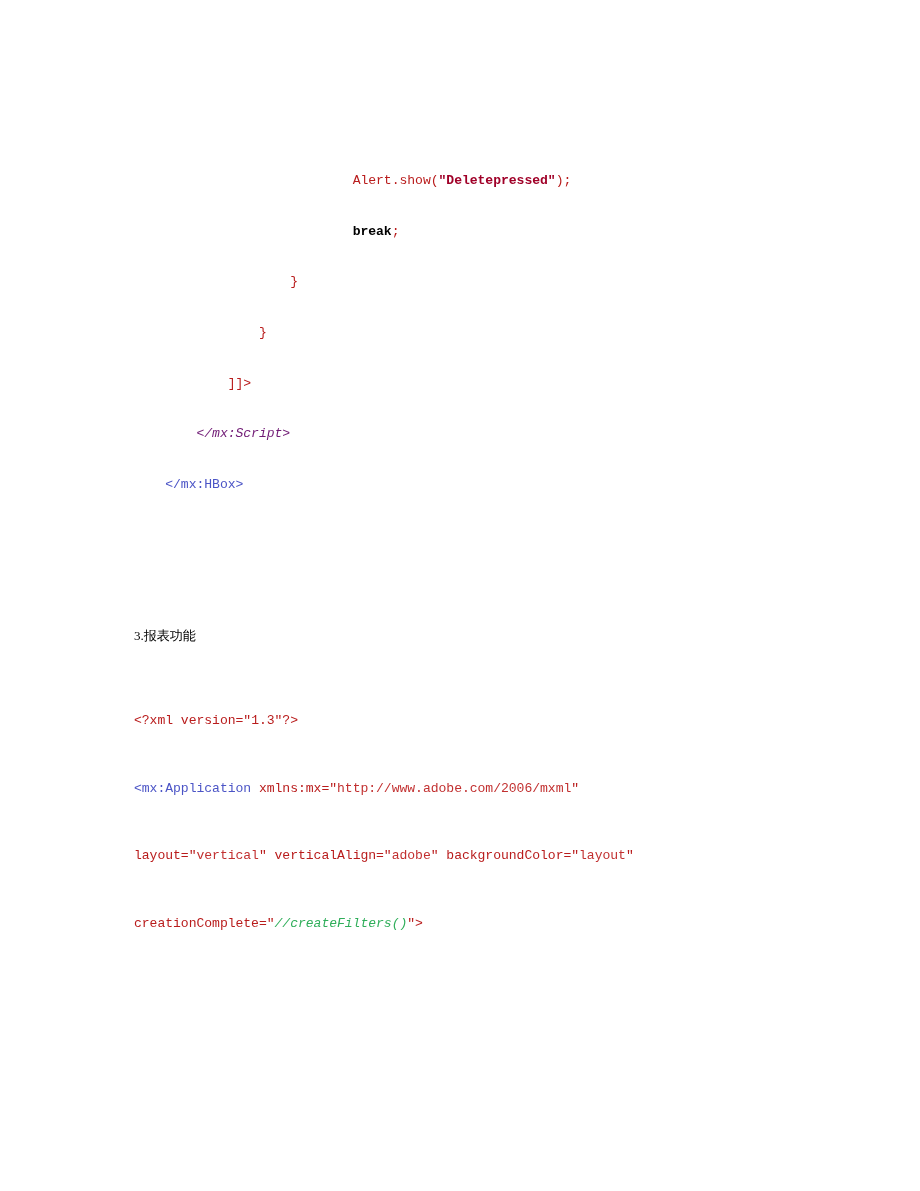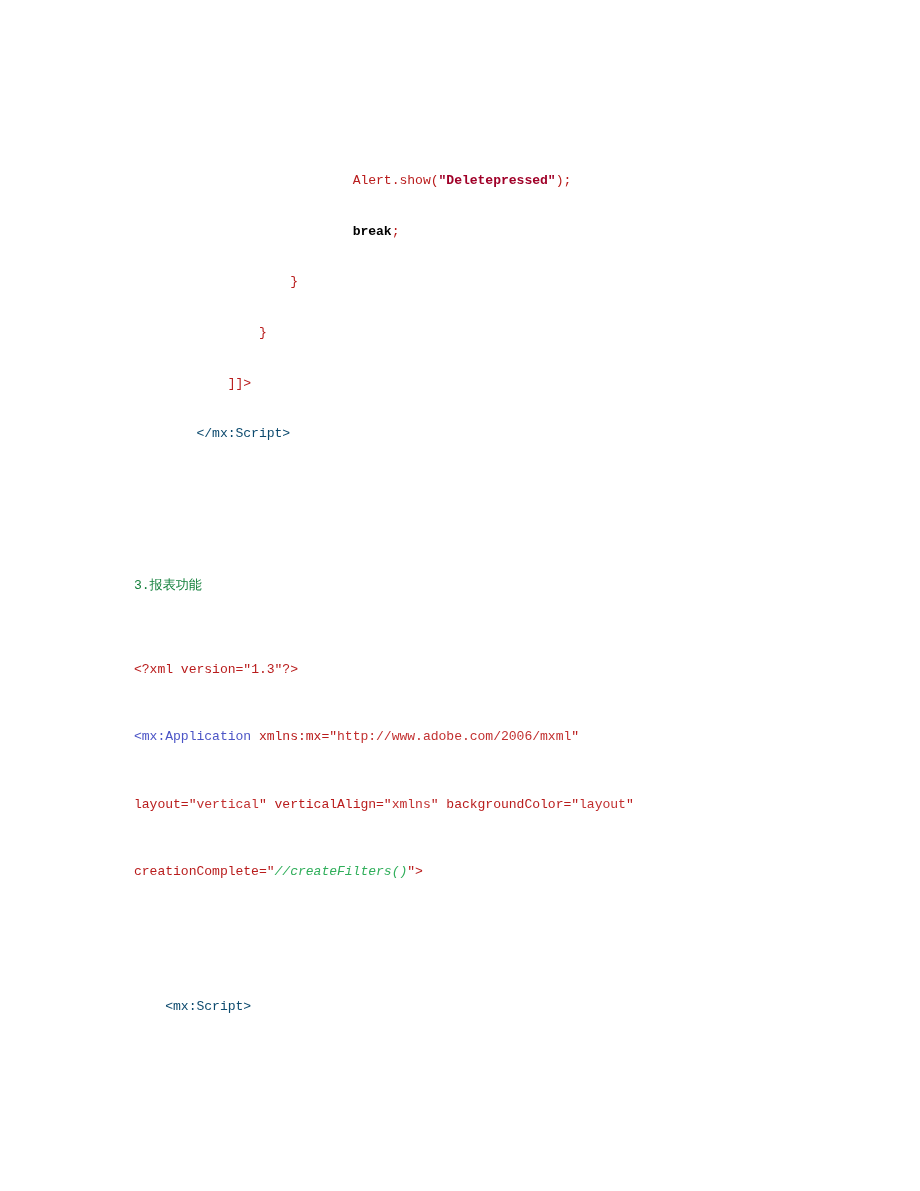--- a/index.html
+++ b/index.html
@@ -34,61 +34,61 @@
   }
   .line {
     display: block;
     min-height: 16.85px;
     white-space: pre-wrap;
   }
   .blank { display: block; height: 16.85px; }
 
   
   .t-tag      { color: #4b54c6; }          
-  .t-tag-g    { color: #0c4a6e; }          
+  .t-tag-g    { color: #701a75; font-style: italic; }          
   .t-attrval  { color: #c23030; }
   .t-str      { color: #a00028; font-weight: bold; }  
   .t-kw       { color: #000000; font-weight: bold; }  
   .t-comment  { color: #2fae5a; font-style: italic; font-family: Liberation Mono, monospace; } 
   .t-plain    { color: #b91c1c; }
-  .t-cjk      { font-family: Liberation Mono, monospace; color:#15803d; }
+  .t-cjk      { font-family: Liberation Serif, serif; color:#000000; }
   .heading    { color:#000; }
 </style>
 </head>
 <body>
 
 <div id="page">
 
   <div class="code-doc">
 
     
     <span class="line"><span class="t-plain">                            Alert.show(</span><span class="t-str">"Deletepressed"</span><span class="t-plain">);</span></span>
     <span class="line"><span class="t-plain">                            </span><span class="t-kw">break</span><span class="t-plain">;</span></span>
     <span class="line"><span class="t-plain">                    }</span></span>
     <span class="line"><span class="t-plain">                }</span></span>
     <span class="line"><span class="t-plain">            ]]&gt;</span></span>
     <span class="line"><span class="t-plain">        </span><span class="t-tag-g">&lt;/mx:Script&gt;</span></span>
+    <span class="line"><span class="t-plain">    </span><span class="t-tag">&lt;/mx:HBox&gt;</span></span>
 
     <span class="blank"></span>
 
     
     <span class="line heading"><span class="t-cjk">3.报表功能</span></span>
 
     
     <span class="line"><span class="t-plain">&lt;?xml version="</span><span class="t-plain">1.3</span><span class="t-plain">"?&gt;</span></span>
 
     <span class="line"><span class="t-tag">&lt;mx:Application</span><span class="t-plain"> xmlns:mx="</span><span class="t-attrval">http://www.adobe.com/2006/mxml</span><span class="t-plain">"</span></span>
 
-    <span class="line"><span class="t-plain">layout="</span><span class="t-attrval">vertical</span><span class="t-plain">" verticalAlign="</span><span class="t-attrval">xmlns</span><span class="t-plain">" backgroundColor="</span><span class="t-attrval">layout</span><span class="t-plain">"</span></span>
+    <span class="line"><span class="t-plain">layout="</span><span class="t-attrval">vertical</span><span class="t-plain">" verticalAlign="</span><span class="t-attrval">adobe</span><span class="t-plain">" backgroundColor="</span><span class="t-attrval">layout</span><span class="t-plain">"</span></span>
 
     <span class="line"><span class="t-plain">creationComplete="</span><span class="t-comment">//createFilters()</span><span class="t-plain">"&gt;</span></span>
 
     <span class="blank"></span>
 
-    <span class="line"><span class="t-plain">    </span><span class="t-tag-g">&lt;mx:Script&gt;</span></span>
     
     
 
     
 
     
 
     
 
     

